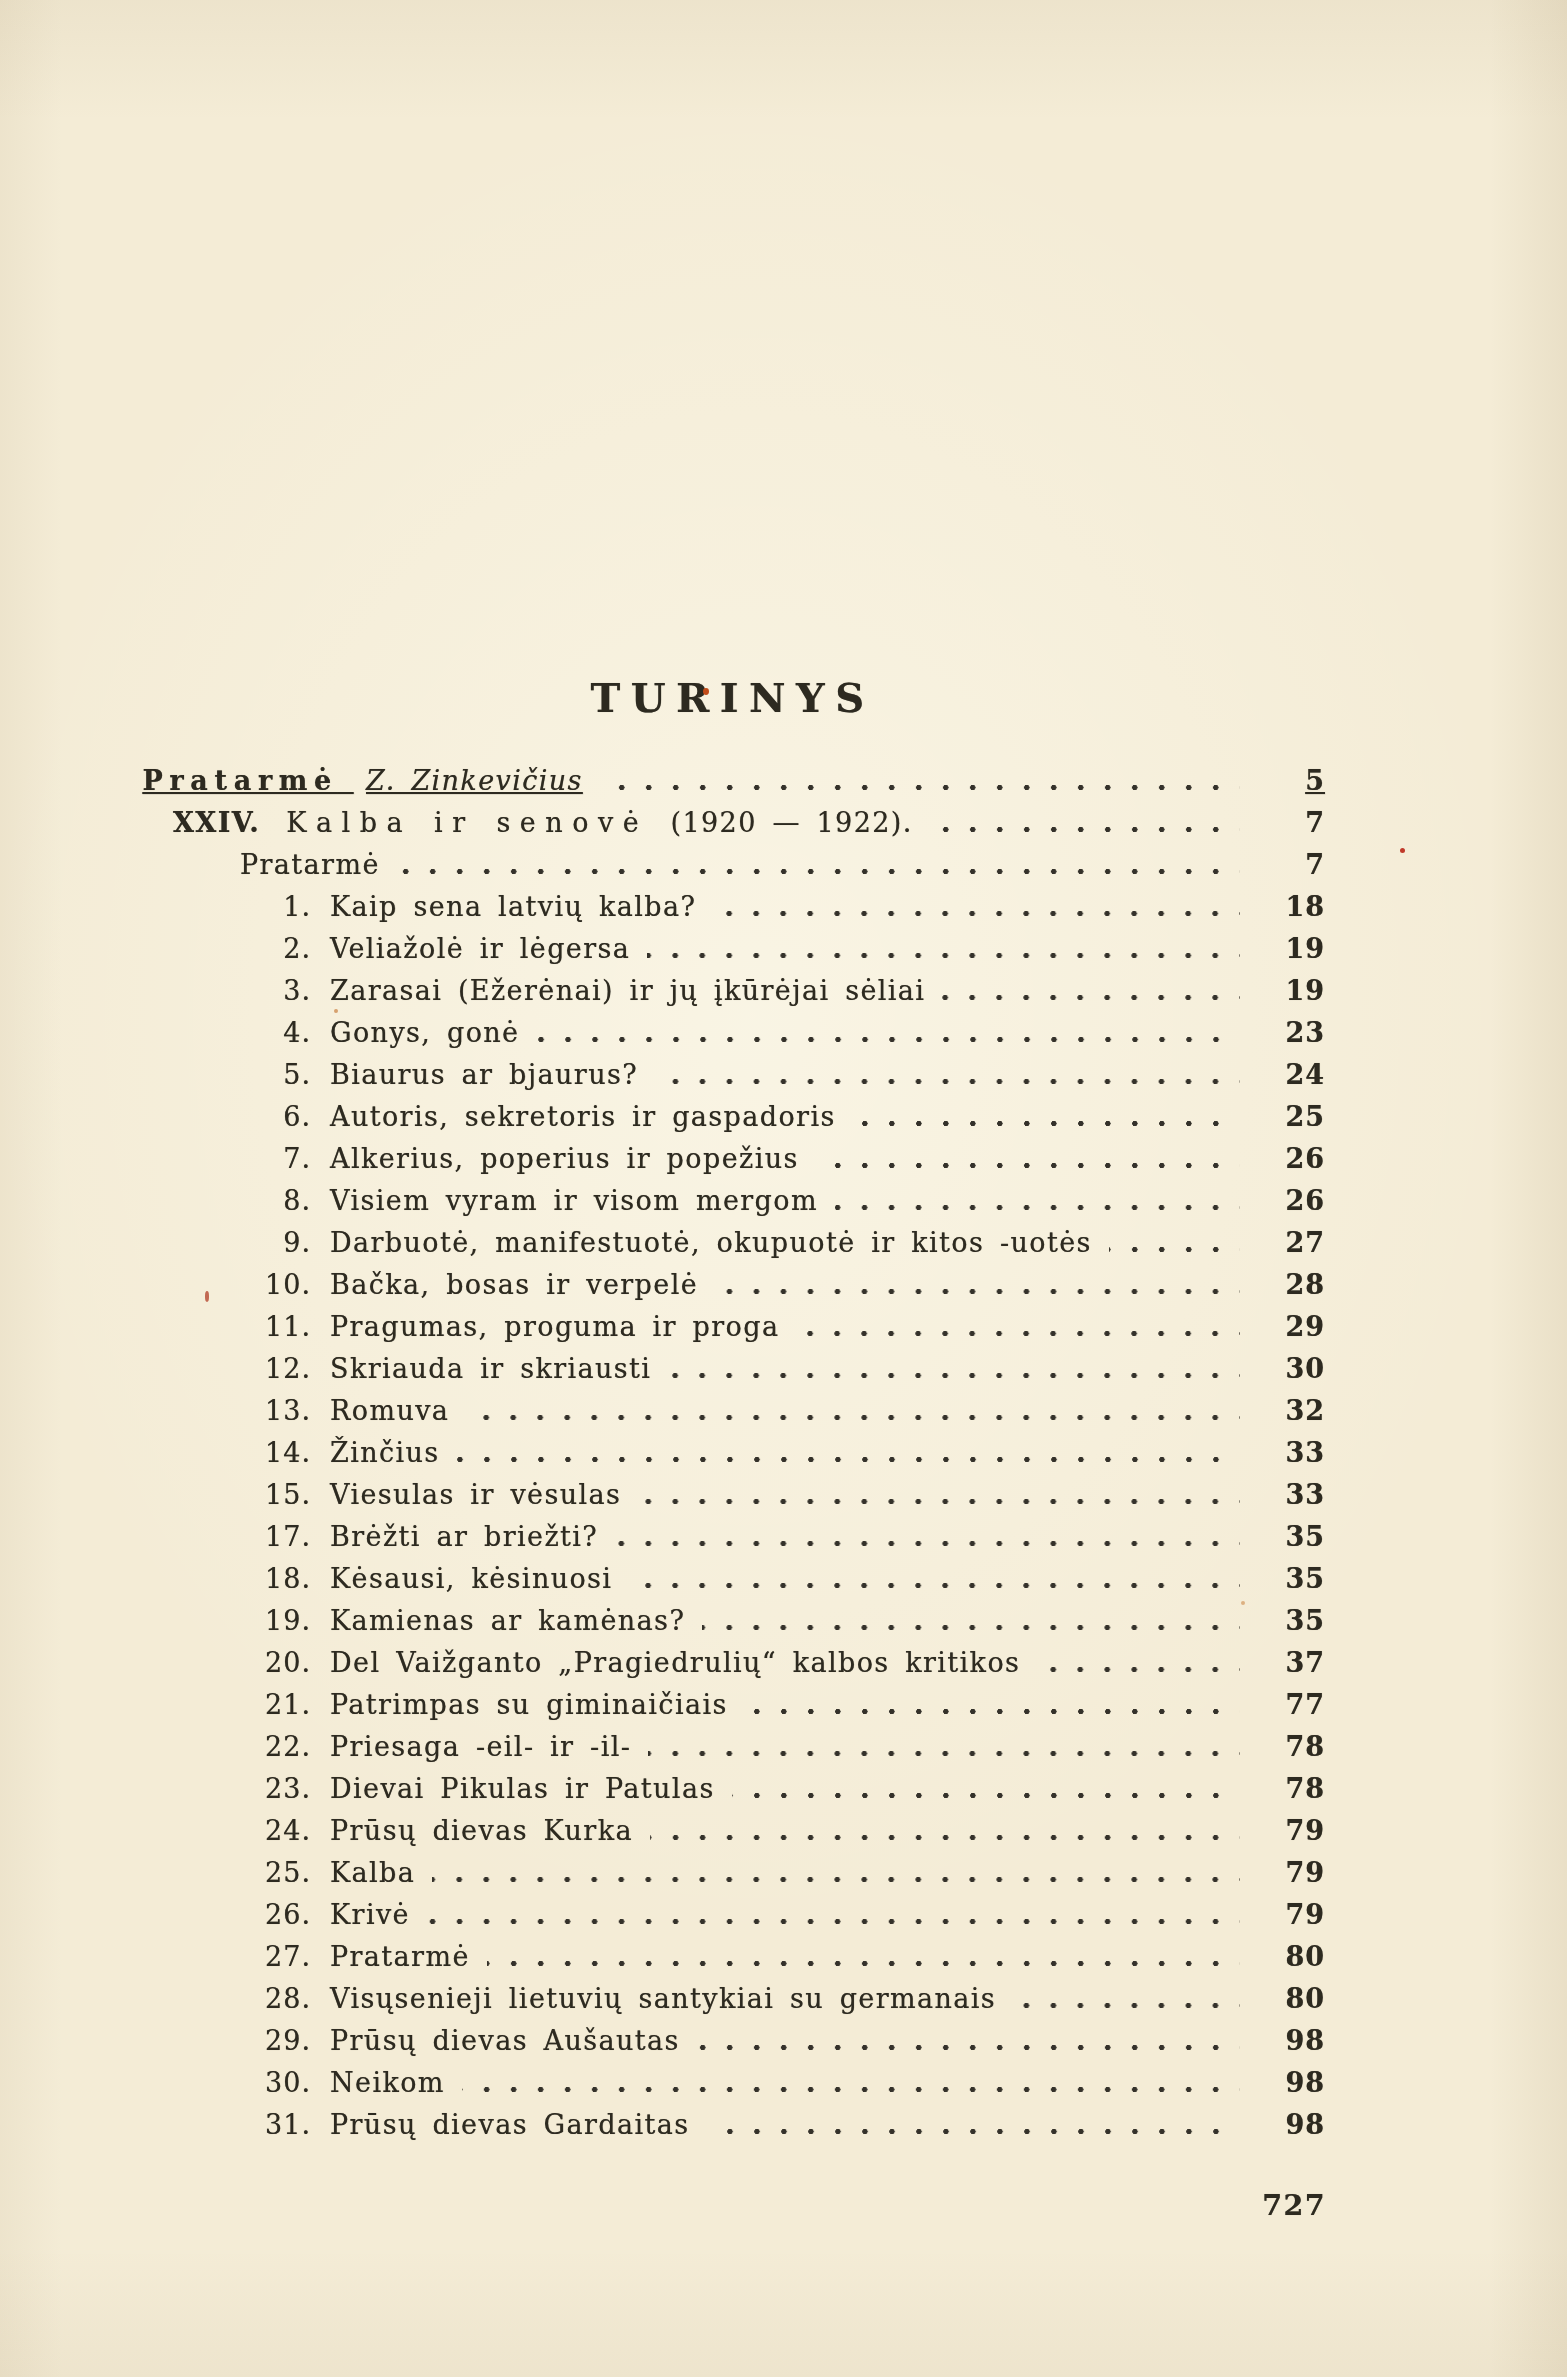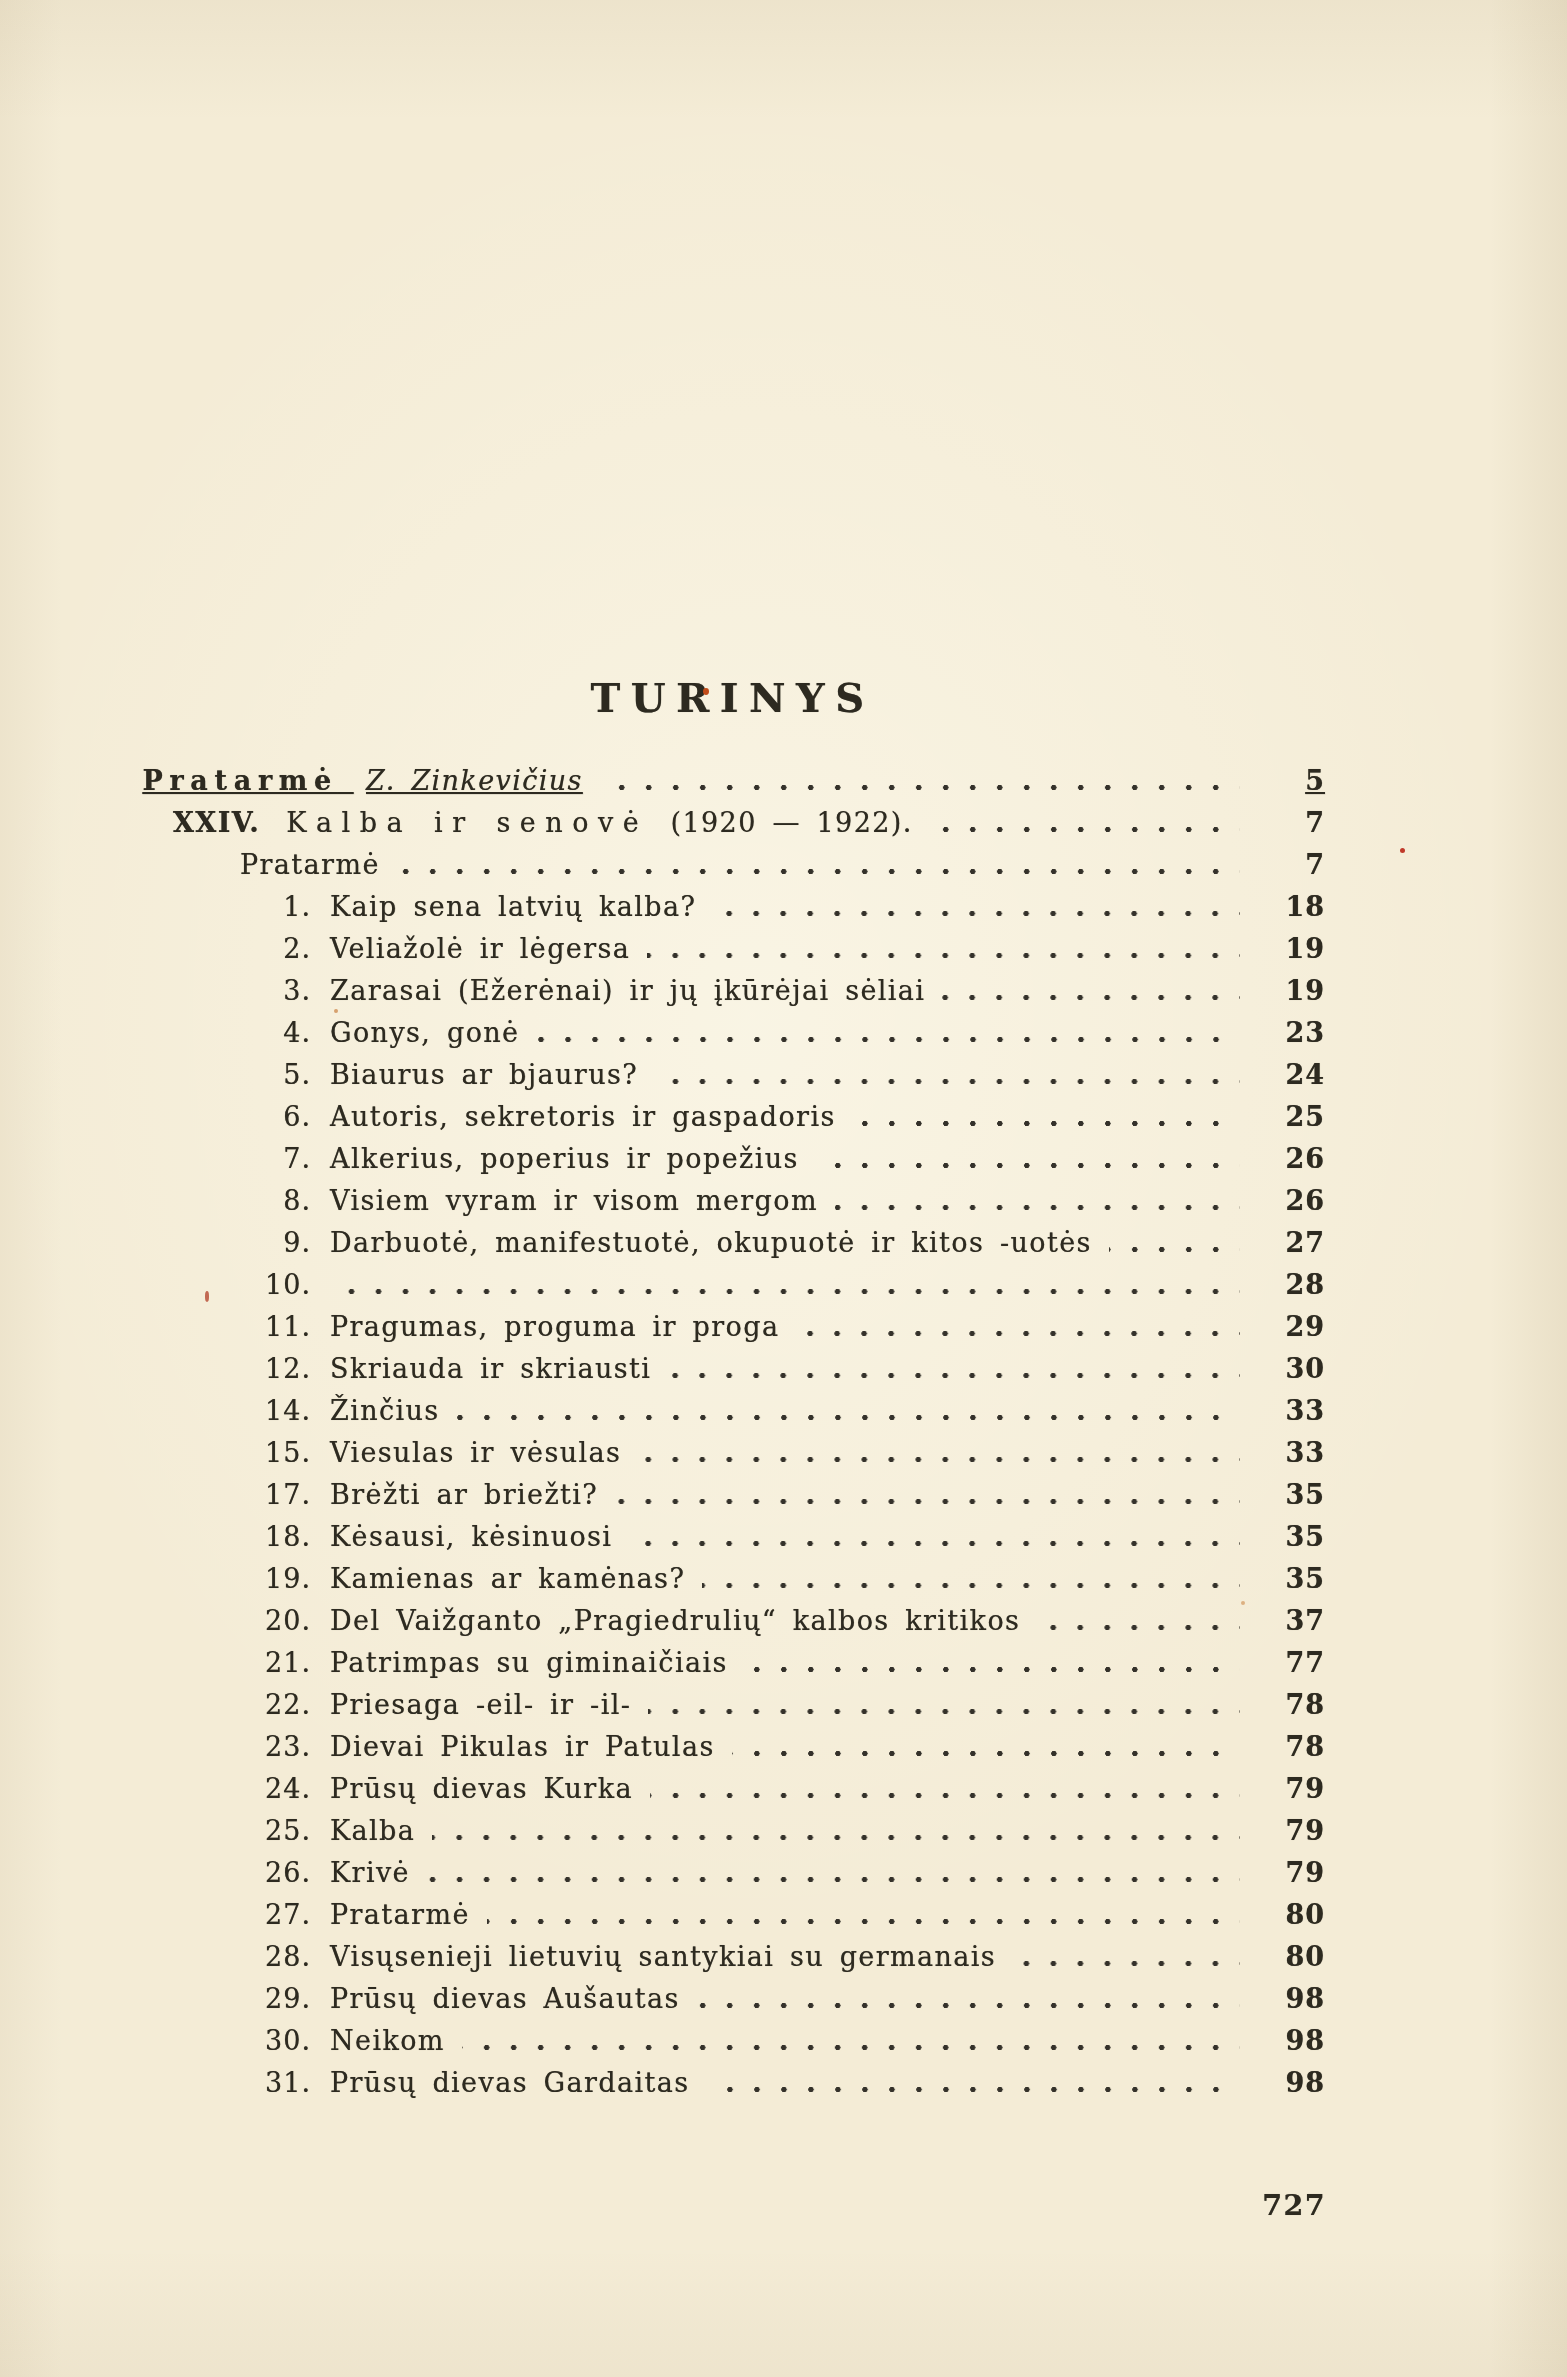--- a/index.html
+++ b/index.html
@@ -194,38 +194,45 @@
 
   <div class="row r-item ink">
     <span class="num">9.</span>
     <span class="lbl">Darbuotė, manifestuotė, okupuotė ir kitos -uotės</span>
     <span class="leader"></span>
     <span class="pg">27</span>
   </div>
 
   <div class="row r-item ink">
     <span class="num">10.</span>
+    <span class="lbl">Bačka, bosas ir verpelė</span>
     <span class="leader"></span>
     <span class="pg">28</span>
   </div>
 
   <div class="row r-item ink">
     <span class="num">11.</span>
     <span class="lbl">Pragumas, proguma ir proga</span>
     <span class="leader"></span>
     <span class="pg">29</span>
   </div>
 
   <div class="row r-item ink">
     <span class="num">12.</span>
     <span class="lbl">Skriauda ir skriausti</span>
     <span class="leader"></span>
     <span class="pg">30</span>
   </div>
 
+  <div class="row r-item ink">
+    <span class="num">13.</span>
+    <span class="lbl">Romuva</span>
+    <span class="leader"></span>
+    <span class="pg">32</span>
+  </div>
 
   <div class="row r-item ink">
     <span class="num">14.</span>
     <span class="lbl">Žinčius</span>
     <span class="leader"></span>
     <span class="pg">33</span>
   </div>
 
   <div class="row r-item ink">
     <span class="num">15.</span>

